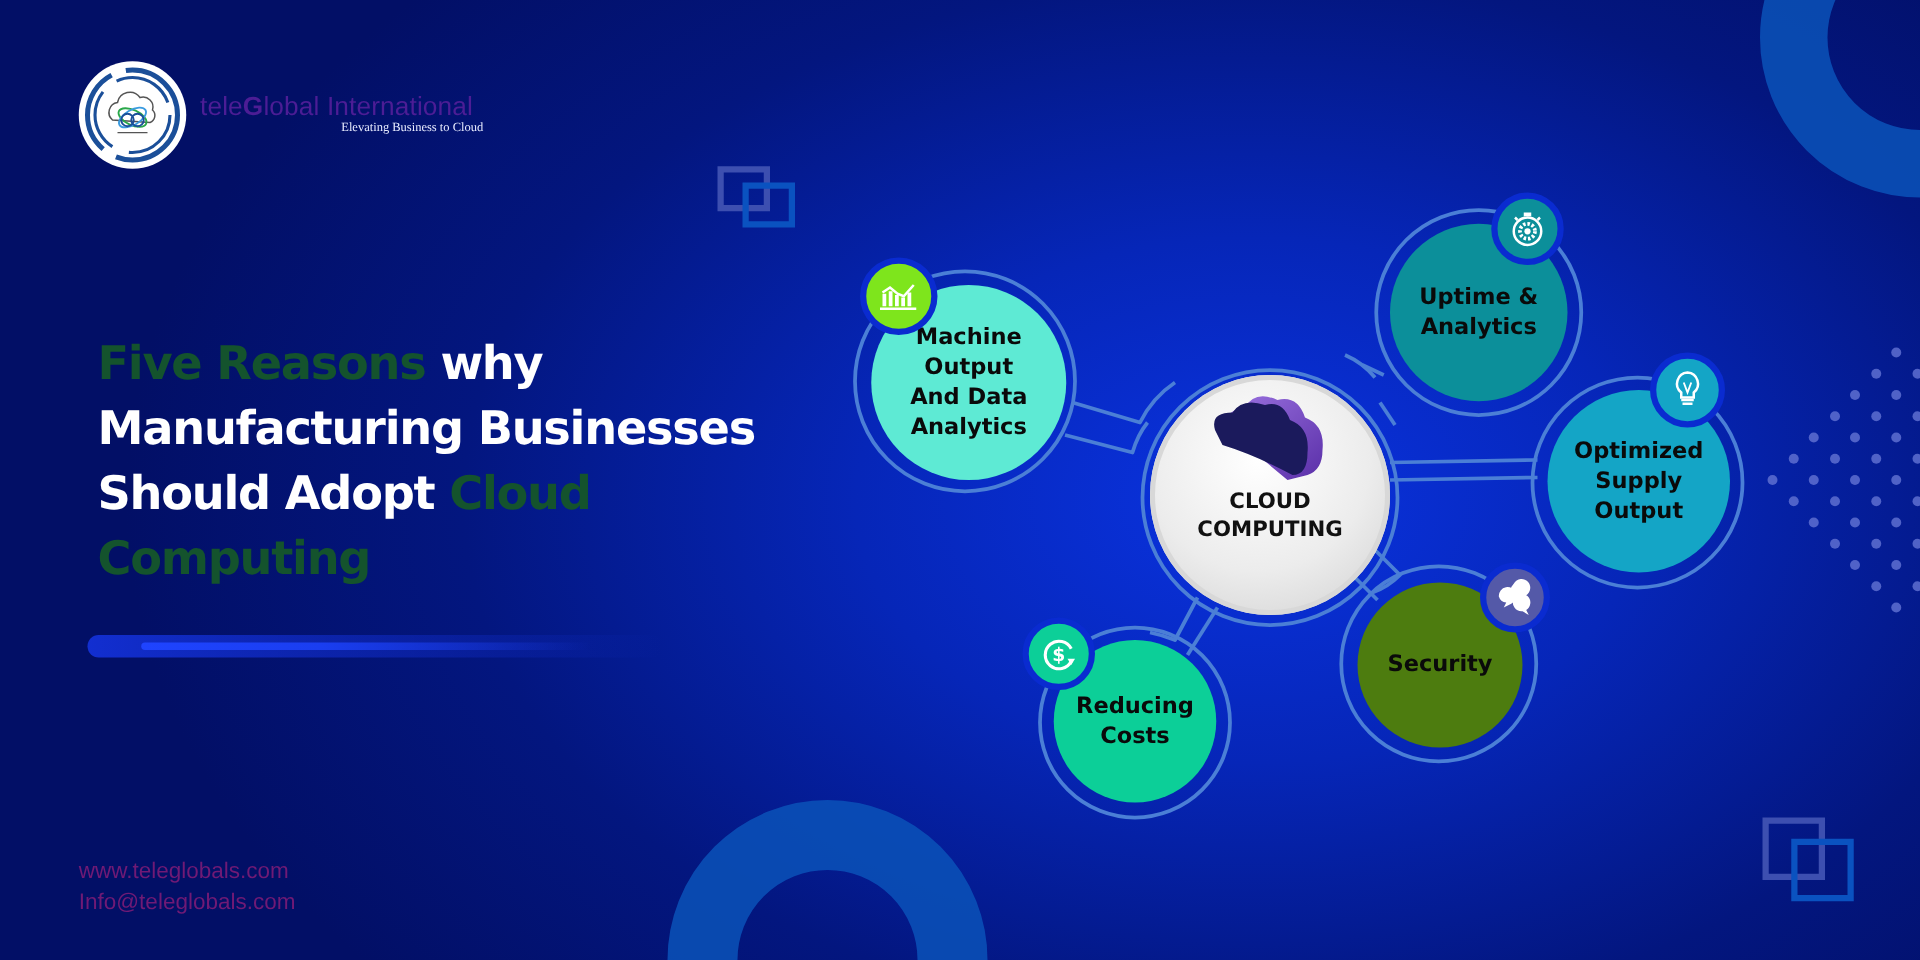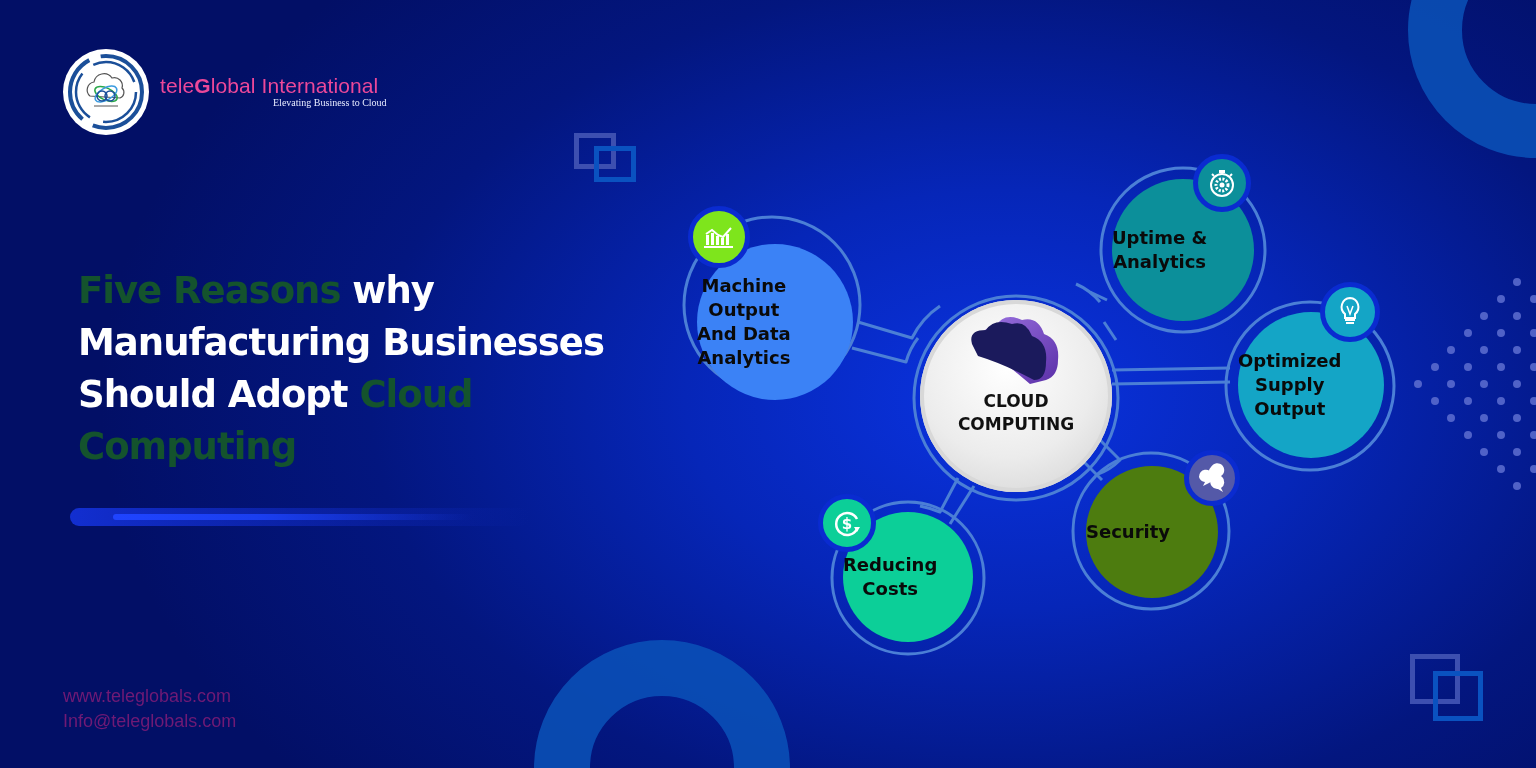--- a/index.html
+++ b/index.html
@@ -18,21 +18,21 @@
     .dots { position: absolute; }
     .dot { position: absolute; width: 8px; height: 8px; border-radius: 50%; background: #5e6fd0; opacity: 0.85; }
 
     
     .logo-circle {
       position: absolute; left: 63px; top: 49px; width: 86px; height: 86px;
       border-radius: 50%; background: #fff;
       display: flex; align-items: center; justify-content: center;
     }
     .brand-name {
-      position: absolute; left: 160px; top: 74px; color: #ec4899; font-size: 21px; letter-spacing: 0.1px;
+      position: absolute; left: 160px; top: 74px; color: #4c1d95; font-size: 21px; letter-spacing: 0.1px;
     }
     .brand-name b { font-weight: bold; }
     .brand-tag {
       position: absolute; left: 273px; top: 97px; color: #e8ecff; font-size: 10px;
       font-family: "Liberation Serif", serif;
     }
 
     .headline {
       position: absolute; left: 78px; top: 265px; width: 560px;
       font-family: "DejaVu Sans", sans-serif; font-weight: bold; font-size: 37px;
@@ -48,21 +48,21 @@
       background: linear-gradient(90deg, #1f44ff 0%, #1a3ef0 40%, rgba(26,62,240,0) 100%);
     }
 
     .contact {
       position: absolute; left: 63px; top: 684px; color: #701a75; font-size: 18px; line-height: 25px;
     }
 
     
     .node {
       position: absolute; border-radius: 50%; box-sizing: border-box;
-      display: flex; align-items: center; text-align: center;
+      display: flex; align-items: center; justify-content: center; text-align: center;
       font-family: "DejaVu Sans", sans-serif; font-weight: bold; color: #0a0a0a;
       font-size: 18px; line-height: 24px;
     }
     .badge {
       position: absolute; border-radius: 50%; box-sizing: border-box;
       border: 5px solid #0a2bd0;
       display: flex; align-items: center; justify-content: center;
     }
     .center {
       position: absolute; left: 920px; top: 300px; width: 192px; height: 192px; border-radius: 50%;
@@ -196,21 +196,21 @@
     </defs>
     <path d="M18 30 Q14 14 32 12 Q40 -2 58 6 Q74 2 80 20 Q96 26 94 46 Q94 62 82 66 L66 70 Z" fill="url(#cl)"></path>
     <path d="M8 30 Q4 16 22 16 Q30 4 48 10 Q62 6 68 22 Q84 28 82 48 Q82 66 70 66 Q40 50 14 42 Z" fill="#1b1a5c"></path>
   </svg>
   <div class="center-label">
     <div>CLOUD</div>
     <div>COMPUTING</div>
   </div>
 </div>
 
-<div class="node" style="left:697px; top:244px; width:156px; height:156px; background:#3b82f6;">
+<div class="node" style="left:697px; top:228px; width:156px; height:156px; background:#5eead4;">
   <div>
     <div>Machine</div>
     <div>Output</div>
     <div>And Data</div>
     <div>Analytics</div>
   </div>
 </div>
 <div class="badge" style="left:688px; top:206px; width:62px; height:62px; background:#7ee51c;">
   <svg width="32" height="24" viewBox="0 0 32 24">
     <g fill="#fff">

